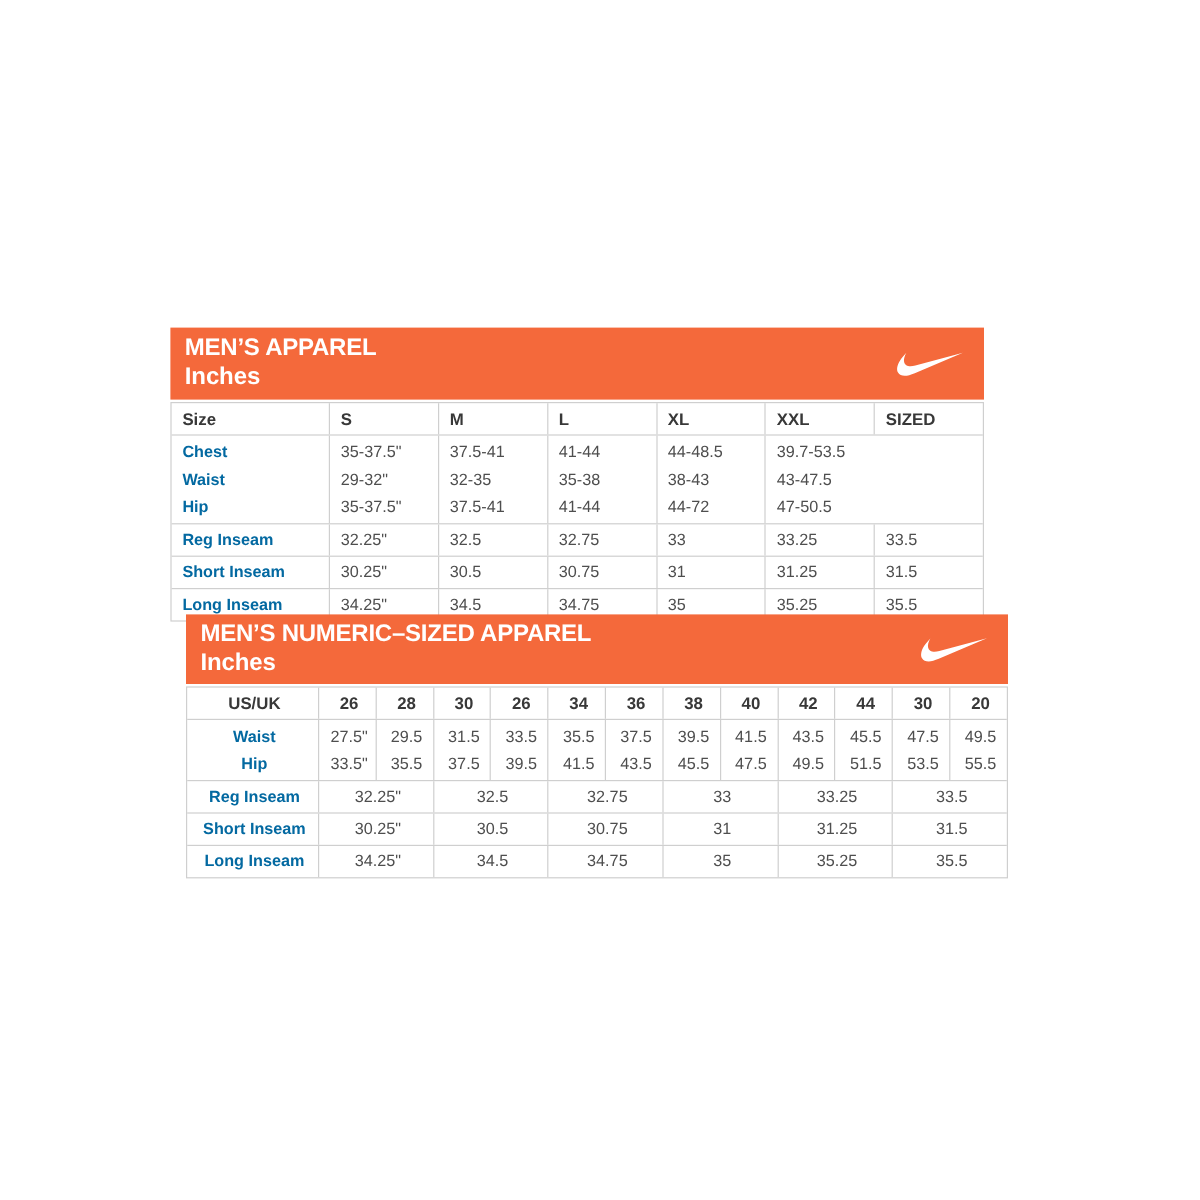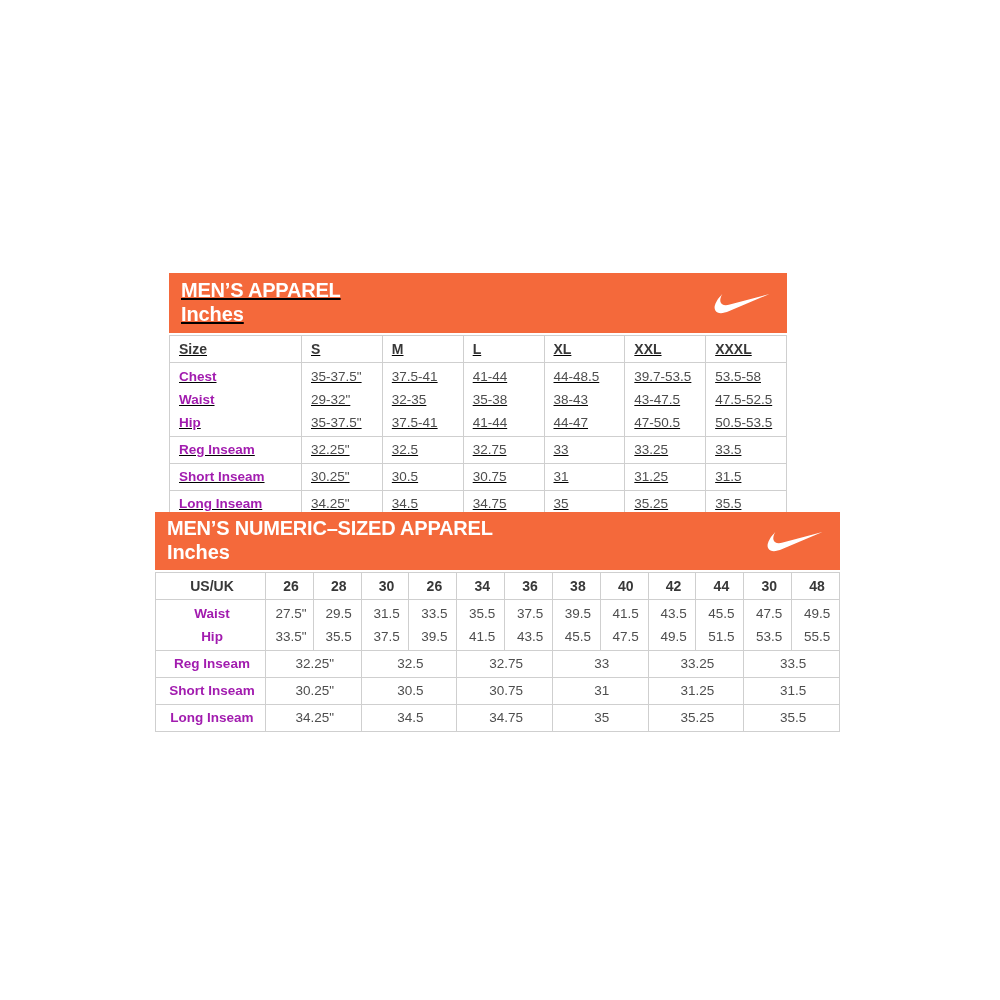--- a/index.html
+++ b/index.html
@@ -11,21 +11,21 @@
     font-family: "Liberation Sans", sans-serif;
   }
   #stage {
     position: relative;
     width: 1000px;
     height: 1000px;
     background: #ffffff;
     overflow: hidden;
   }
   .chart { position: absolute; }
-  #t1 { left: 169px; top: 273px; width: 618px; text-decoration: underline; }
+  #t1 { left: 142px; top: 273px; width: 678px; }
   #t2 { left: 155px; top: 512px; width: 685px; }
 
   .band {
     background: #F4693B;
     color: #ffffff;
     display: flex;
     justify-content: space-between;
     align-items: center;
     padding: 0 16px 0 12px;
     height: 60px;
@@ -65,21 +65,21 @@
     font-size: 13.5px;
     color: #4e4e4e;
     display: flex;
     flex-direction: column;
     justify-content: center;
     overflow: hidden;
   }
   .cell:first-child {
     border-left: none;
     font-weight: 700;
-    color: #a21caf;
+    color: #0369a1;
   }
   .group.head .cell {
     font-weight: 700;
     color: #383838;
     font-size: 14px;
   }
   .line { line-height: 22px; white-space: nowrap; }
   .group.multi .line { line-height: 23px; }
 </style>
 </head>
@@ -113,21 +113,21 @@
           <div class="cell">
             <div class="line">L</div>
           </div>
           <div class="cell">
             <div class="line">XL</div>
           </div>
           <div class="cell">
             <div class="line">XXL</div>
           </div>
           <div class="cell">
-            <div class="line">XXXL</div>
+            <div class="line">SIZED</div>
           </div>
         </div>
         <div class="group multi">
           <div class="cell">
             <div class="line">Chest</div>
             <div class="line">Waist</div>
             <div class="line">Hip</div>
           </div>
           <div class="cell">
             <div class="line">35-37.5"</div>
@@ -140,31 +140,26 @@
             <div class="line">37.5-41</div>
           </div>
           <div class="cell">
             <div class="line">41-44</div>
             <div class="line">35-38</div>
             <div class="line">41-44</div>
           </div>
           <div class="cell">
             <div class="line">44-48.5</div>
             <div class="line">38-43</div>
-            <div class="line">44-47</div>
+            <div class="line">44-72</div>
           </div>
           <div class="cell">
             <div class="line">39.7-53.5</div>
             <div class="line">43-47.5</div>
             <div class="line">47-50.5</div>
-          </div>
-          <div class="cell">
-            <div class="line">53.5-58</div>
-            <div class="line">47.5-52.5</div>
-            <div class="line">50.5-53.5</div>
           </div>
         </div>
         <div class="group">
           <div class="cell">
             <div class="line">Reg Inseam</div>
           </div>
           <div class="cell">
             <div class="line">32.25"</div>
           </div>
           <div class="cell">
@@ -276,21 +271,21 @@
           <div class="cell">
             <div class="line">42</div>
           </div>
           <div class="cell">
             <div class="line">44</div>
           </div>
           <div class="cell">
             <div class="line">30</div>
           </div>
           <div class="cell">
-            <div class="line">48</div>
+            <div class="line">20</div>
           </div>
         </div>
         <div class="group multi">
           <div class="cell">
             <div class="line">Waist</div>
             <div class="line">Hip</div>
           </div>
           <div class="cell">
             <div class="line">27.5"</div>
             <div class="line">33.5"</div>

